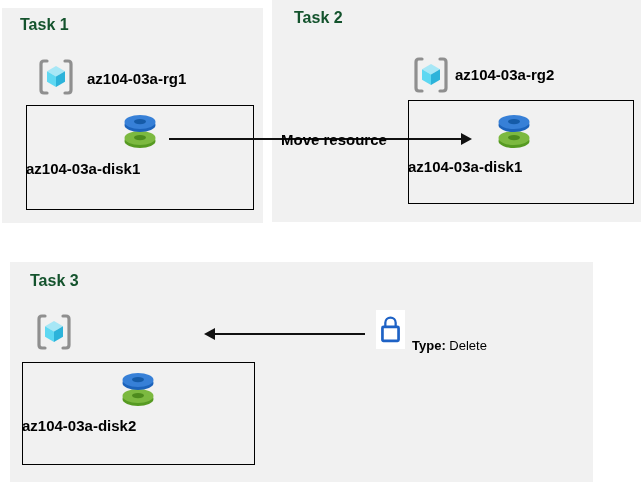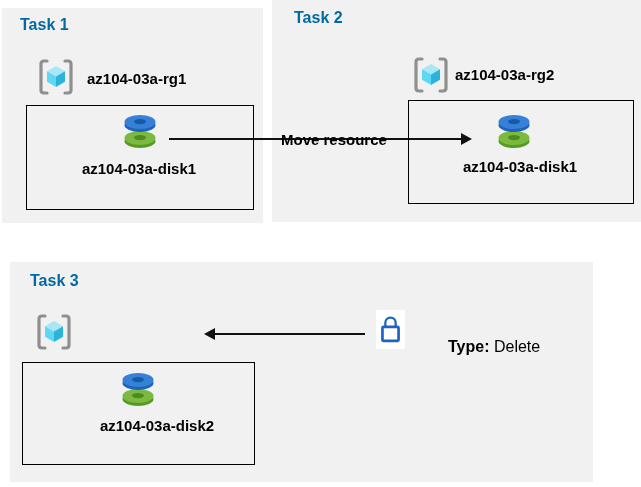--- a/index.html
+++ b/index.html
@@ -5,21 +5,21 @@
   html,body{margin:0;padding:0;background:#ffffff;}
   #canvas{
     position:relative;width:641px;height:487px;background:#ffffff;overflow:hidden;
     font-family:"Liberation Sans",sans-serif;color:#000;
   }
   .panel{position:absolute;background:#f1f1f1;}
   #panel-task1{left:2px;top:8px;width:261px;height:215px;}
   #panel-task2{left:272px;top:0px;width:369px;height:222px;}
   #panel-task3{left:10px;top:262px;width:583px;height:220px;}
 
-  .task-title{position:absolute;font-size:16px;font-weight:bold;color:#0369a1;white-space:nowrap;}
+  .task-title{position:absolute;font-size:16px;font-weight:bold;color:#14532d;white-space:nowrap;}
   #t1-title{left:20px;top:16px;}
   #t2-title{left:294px;top:9px;}
   #t3-title{left:30px;top:272px;}
 
   .res-label{position:absolute;font-size:15px;font-weight:bold;white-space:nowrap;}
   #t1-rg-label{left:87px;top:70px;}
   #t2-rg-label{left:455px;top:66px;}
   #t3-rg-label{left:83px;top:326px;}
 
   .res-box{position:absolute;border:1.5px solid #000;background:transparent;}
@@ -28,38 +28,38 @@
   #t3-box{left:22px;top:362px;width:231px;height:101px;}
 
   .icon{position:absolute;}
   #t1-rg-icon{left:36px;top:57px;}
   #t2-rg-icon{left:411px;top:55px;}
   #t3-rg-icon{left:34px;top:312px;}
   #t1-disk-icon{left:121px;top:112px;}
   #t2-disk-icon{left:495px;top:112px;}
   #t3-disk-icon{left:119px;top:370px;}
 
-  .disk-label{position:absolute;font-size:15px;font-weight:bold;text-align:center;white-space:nowrap;}
+  .disk-label{position:absolute;font-size:15px;font-weight:bold;white-space:nowrap;}
   #t1-disk-label{left:26px;top:160px;width:226px;}
   #t2-disk-label{left:408px;top:158px;width:224px;}
   #t3-disk-label{left:22px;top:417px;width:270px;}
 
   .hline{position:absolute;height:2px;background:#111;}
   #move-arrow-line{left:169px;top:138px;width:294px;}
   #lock-arrow-line{left:214px;top:333px;width:151px;}
   .arrowhead{position:absolute;width:0;height:0;border-top:6px solid transparent;border-bottom:6px solid transparent;}
   #move-arrowhead{left:461px;top:133px;border-left:11px solid #111;}
   #lock-arrowhead{left:204px;top:328px;border-right:11px solid #111;}
 
   #move-label{position:absolute;left:281px;top:110px;font-size:15px;font-weight:bold;white-space:nowrap;margin-top:21px;}
 
   #lock-box{position:absolute;left:376px;top:310px;width:29px;height:39px;background:#ffffff;
     display:flex;align-items:center;justify-content:center;}
   #lock-name{position:absolute;left:412px;top:318px;font-size:15px;font-weight:bold;white-space:nowrap;}
-  #lock-type{position:absolute;left:412px;top:338px;font-size:16px;white-space:nowrap;margin-left:36px;}
+  #lock-type{position:absolute;left:412px;top:338px;font-size:13px;white-space:nowrap;}
   #lock-type .b{font-weight:bold;}
 </style>
 </head>
 <body>
 
 <div id="canvas">
 
   <div class="panel" id="panel-task1"></div>
   <div class="panel" id="panel-task2"></div>
   <div class="panel" id="panel-task3"></div>

